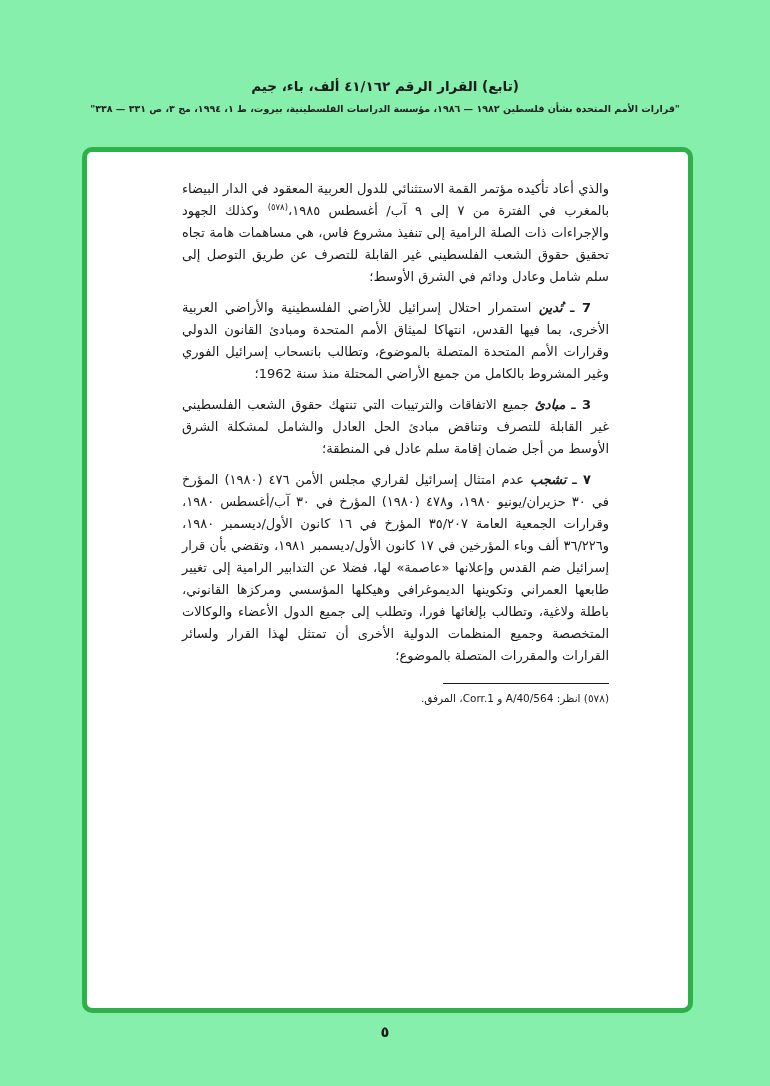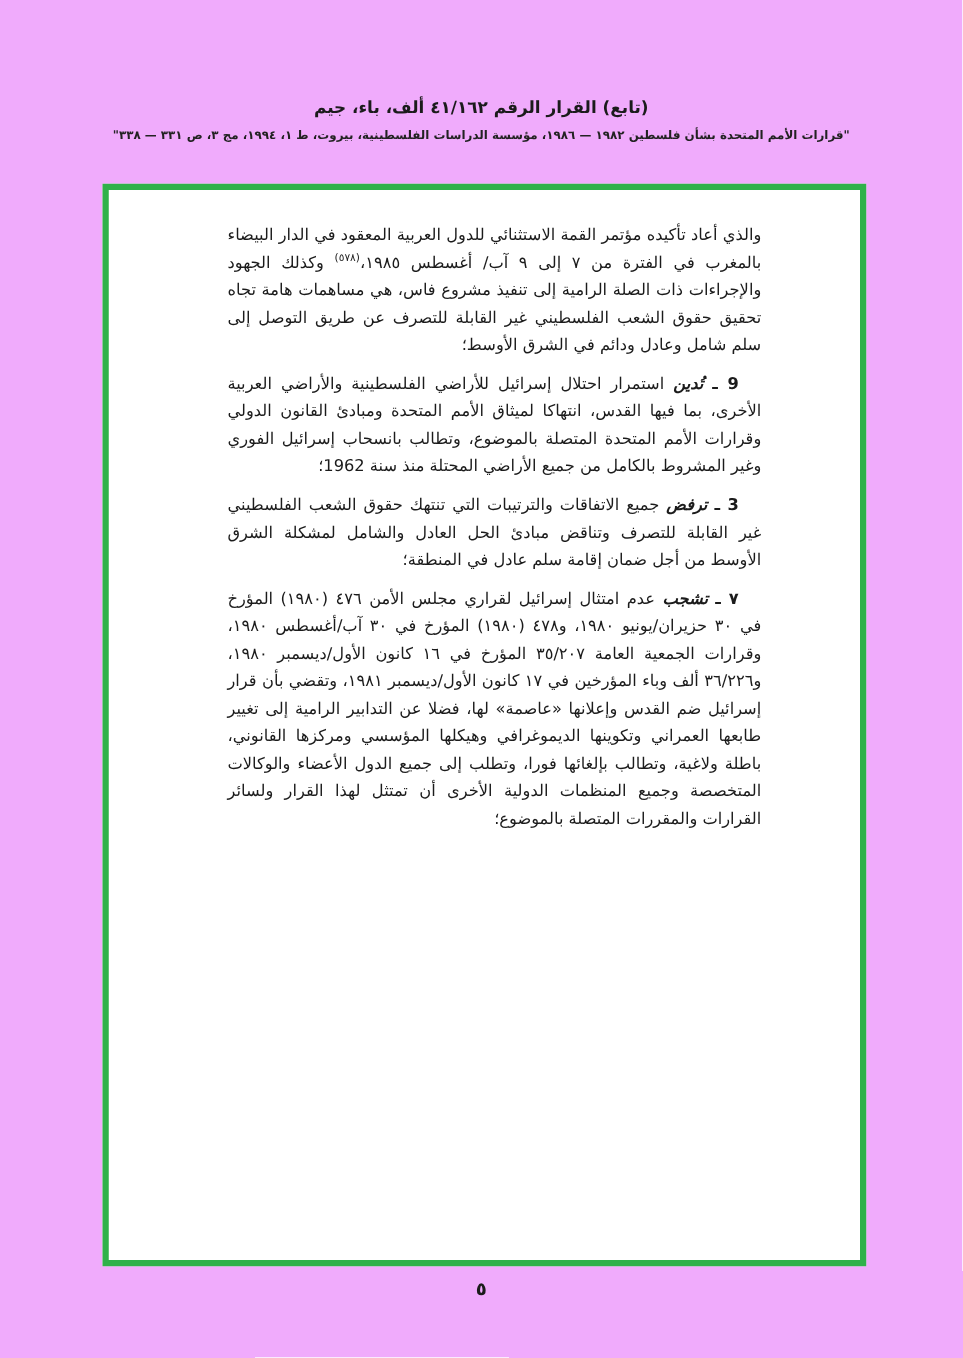--- a/index.html
+++ b/index.html
@@ -10,21 +10,21 @@
   body {
     width: 770px;
     height: 1086px;
     font-family: "DejaVu Sans", sans-serif;
     color: var(--ink, #1b1b1b);
   }
   .page {
     position: relative;
     width: 770px;
     height: 1086px;
-    background: #f0abfc;
+    background: #86efac;
     overflow: hidden;
   }
 
   
   .doc-header {
     position: absolute;
     top: 0;
     left: 0;
     right: 0;
     direction: rtl;
@@ -50,21 +50,21 @@
   }
 
   
   .content-frame {
     position: absolute;
     left: 82px;
     top: 147px;
     width: 601px;
     height: 856px;
     border: 5px solid var(--frame-green, #2fb14a);
-    border-radius: 0;
+    border-radius: 10px;
     background: #ffffff;
   }
   .frame-inner {
     position: relative;
     width: 100%;
     height: 100%;
     direction: rtl;
     overflow: hidden;
   }
 
@@ -133,27 +133,31 @@
     <div class="header-source">"قرارات الأمم المتحدة بشأن فلسطين ١٩٨٢ — ١٩٨٦، مؤسسة الدراسات الفلسطينية، بيروت، ط ١، ١٩٩٤، مج ٣، ص ٣٣١ — ٣٣٨"</div>
   </div>
 
   <div class="content-frame">
     <div class="frame-inner">
 
       <div class="text-column">
 
         <p class="para"><span>والذي أعاد تأكيده مؤتمر القمة الاستثنائي للدول العربية المعقود في الدار البيضاء بالمغرب في الفترة من ٧ إلى ٩ آب/ أغسطس ١٩٨٥،</span><sup class="fn-marker">(٥٧٨)</sup><span> وكذلك الجهود والإجراءات ذات الصلة الرامية إلى تنفيذ مشروع فاس، هي مساهمات هامة تجاه تحقيق حقوق الشعب الفلسطيني غير القابلة للتصرف عن طريق التوصل إلى سلم شامل وعادل ودائم في الشرق الأوسط؛</span></p>
 
-        <p class="para numbered"><span class="num">9 ـ</span> <span class="lead">تُدين</span> <span>استمرار احتلال إسرائيل للأراضي الفلسطينية والأراضي العربية الأخرى، بما فيها القدس، انتهاكا لميثاق الأمم المتحدة ومبادئ القانون الدولي وقرارات الأمم المتحدة المتصلة بالموضوع، وتطالب بانسحاب إسرائيل الفوري وغير المشروط بالكامل من جميع الأراضي المحتلة منذ سنة 1962؛</span></p>
+        <p class="para numbered"><span class="num">7 ـ</span> <span class="lead">تُدين</span> <span>استمرار احتلال إسرائيل للأراضي الفلسطينية والأراضي العربية الأخرى، بما فيها القدس، انتهاكا لميثاق الأمم المتحدة ومبادئ القانون الدولي وقرارات الأمم المتحدة المتصلة بالموضوع، وتطالب بانسحاب إسرائيل الفوري وغير المشروط بالكامل من جميع الأراضي المحتلة منذ سنة 1962؛</span></p>
 
-        <p class="para numbered"><span class="num">3 ـ</span> <span class="lead">ترفض</span> <span>جميع الاتفاقات والترتيبات التي تنتهك حقوق الشعب الفلسطيني غير القابلة للتصرف وتناقض مبادئ الحل العادل والشامل لمشكلة الشرق الأوسط من أجل ضمان إقامة سلم عادل في المنطقة؛</span></p>
+        <p class="para numbered"><span class="num">3 ـ</span> <span class="lead">مبادئ</span> <span>جميع الاتفاقات والترتيبات التي تنتهك حقوق الشعب الفلسطيني غير القابلة للتصرف وتناقض مبادئ الحل العادل والشامل لمشكلة الشرق الأوسط من أجل ضمان إقامة سلم عادل في المنطقة؛</span></p>
 
         <p class="para numbered"><span class="num">٧ ـ</span> <span class="lead">تشجب</span> <span>عدم امتثال إسرائيل لقراري مجلس الأمن ٤٧٦ (١٩٨٠) المؤرخ في ٣٠ حزيران/يونيو ١٩٨٠، و٤٧٨ (١٩٨٠) المؤرخ في ٣٠ آب/أغسطس ١٩٨٠، وقرارات الجمعية العامة ٣٥/٢٠٧ المؤرخ في ١٦ كانون الأول/ديسمبر ١٩٨٠، و٣٦/٢٢٦ ألف وباء المؤرخين في ١٧ كانون الأول/ديسمبر ١٩٨١، وتقضي بأن قرار إسرائيل ضم القدس وإعلانها «عاصمة» لها، فضلا عن التدابير الرامية إلى تغيير طابعها العمراني وتكوينها الديموغرافي وهيكلها المؤسسي ومركزها القانوني، باطلة ولاغية، وتطالب بإلغائها فورا، وتطلب إلى جميع الدول الأعضاء والوكالات المتخصصة وجميع المنظمات الدولية الأخرى أن تمتثل لهذا القرار ولسائر القرارات والمقررات المتصلة بالموضوع؛</span></p>
 
 
+        <div class="footnote">
+          <div class="footnote-rule"></div>
+          <div class="footnote-text"><span>(٥٧٨)</span><span> انظر: A/40/564 و Corr.1، المرفق.</span></div>
+        </div>
 
       </div>
     </div>
   </div>
 
   <div class="page-number">٥</div>
 
 </div>
 
 </body></html>

